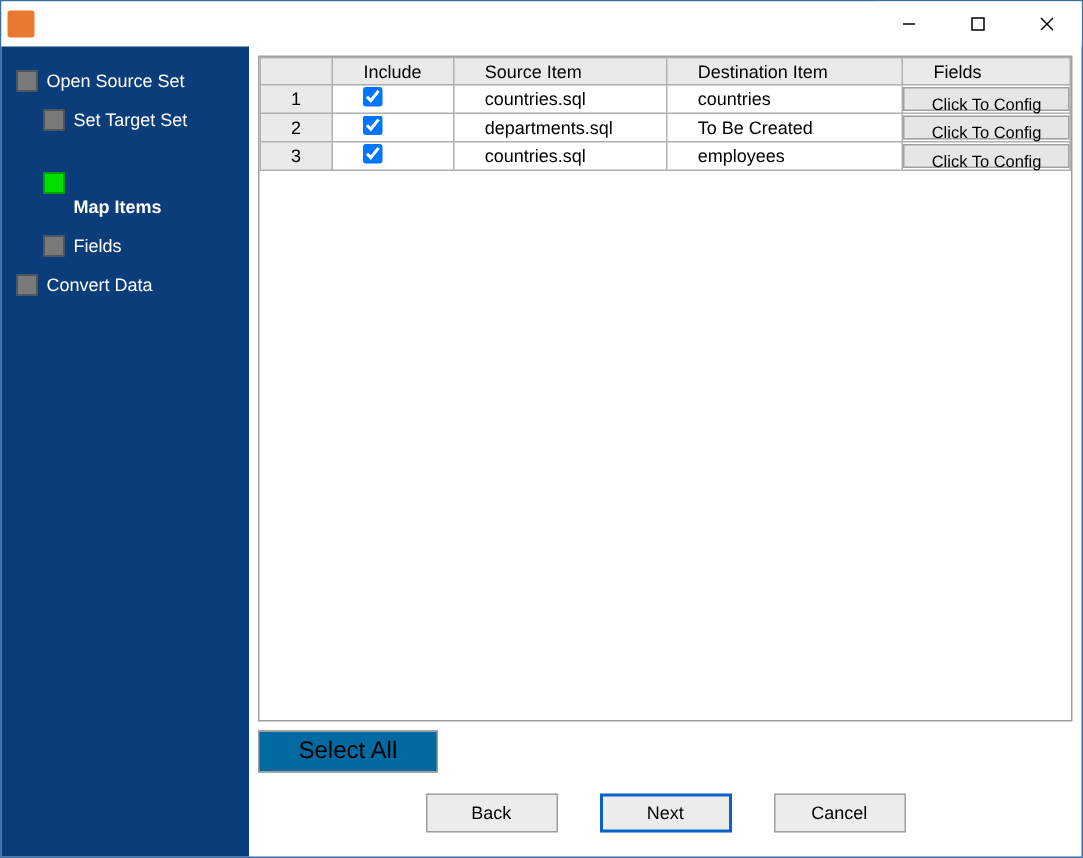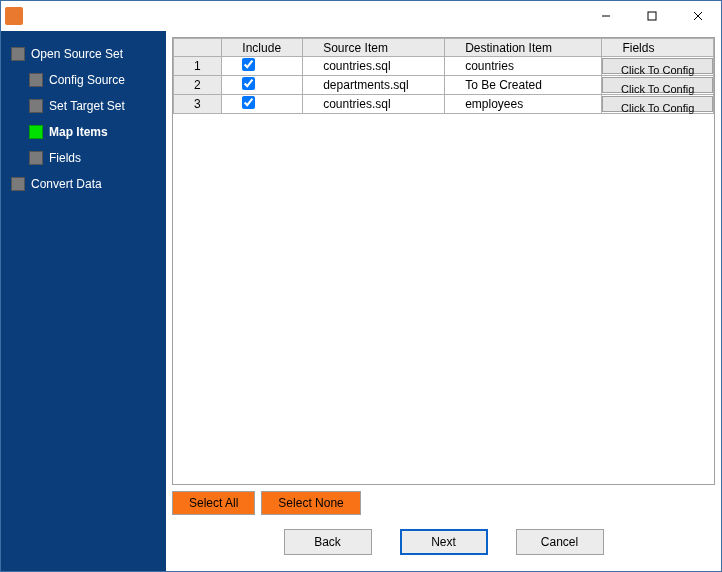--- a/index.html
+++ b/index.html
@@ -58,21 +58,21 @@
   .nav-item.child { padding-left: 20px; }
   .nav-box {
     width: 14px; height: 14px;
     background: #7a7a7a;
     border: 1px solid #555;
     display: inline-block;
     margin-right: 6px;
     flex-shrink: 0;
   }
   .nav-item.active .nav-box { background: #00e000; border-color: #00a000; }
-  .nav-item.active .nav-label { font-weight: bold; }
+  .nav-item.active .nav-label { font-weight: bold; margin-top: 32px; }
   .nav-label { white-space: nowrap; }
   .main {
     flex: 1;
     display: flex;
     flex-direction: column;
     padding: 6px;
     min-height: 0;
   }
   .table-wrap {
     flex: 1;
@@ -110,24 +110,24 @@
     font-size: 11px;
     text-align: center;
     background: #e6e6e6;
     border: 1px solid #a0a0a0;
     cursor: pointer;
     padding: 4px;
   }
   .include-check { cursor: pointer; }
   .sel-btn-row { padding: 6px 0; display: flex; gap: 6px; }
   .sel-btn {
-    padding: 4px 16px;
-    background: #f97316;
-    border: 1px solid #a0a0a0;
-    font-size: 12px;
+    padding: 4px 26px;
+    background: #0369a1;
+    border: 1px solid #a0a0a0;
+    font-size: 16px;
     cursor: pointer;
   }
   .nav-btn-row {
     display: flex;
     justify-content: center;
     gap: 28px;
     padding: 8px 0 10px 0;
   }
   .nav-btn {
     width: 88px;
@@ -169,24 +169,20 @@
       </div>
     </div>
   </div>
 
   <div class="body">
 
     <div class="sidebar" id="sidebar">
         <div class="nav-item">
           <span class="nav-box"></span>
           <span class="nav-label">Open Source Set</span>
-        </div>
-        <div class="nav-item child">
-          <span class="nav-box"></span>
-          <span class="nav-label">Config Source</span>
         </div>
         <div class="nav-item child">
           <span class="nav-box"></span>
           <span class="nav-label">Set Target Set</span>
         </div>
         <div class="nav-item child active">
           <span class="nav-box"></span>
           <span class="nav-label">Map Items</span>
         </div>
         <div class="nav-item child">
@@ -239,21 +235,20 @@
                 <td style="padding: 0px;">
                   <button class="cfg-btn">Click To Config</button>
                 </td>
               </tr>
             </tbody>
         </table>
       </div>
 
       <div class="sel-btn-row">
         <button class="sel-btn">Select All</button>
-        <button class="sel-btn">Select None</button>
       </div>
 
       <div class="nav-btn-row">
         <button class="nav-btn">Back</button>
         <button class="nav-btn primary">Next</button>
         <button class="nav-btn">Cancel</button>
       </div>
 
     </div>
   </div>

